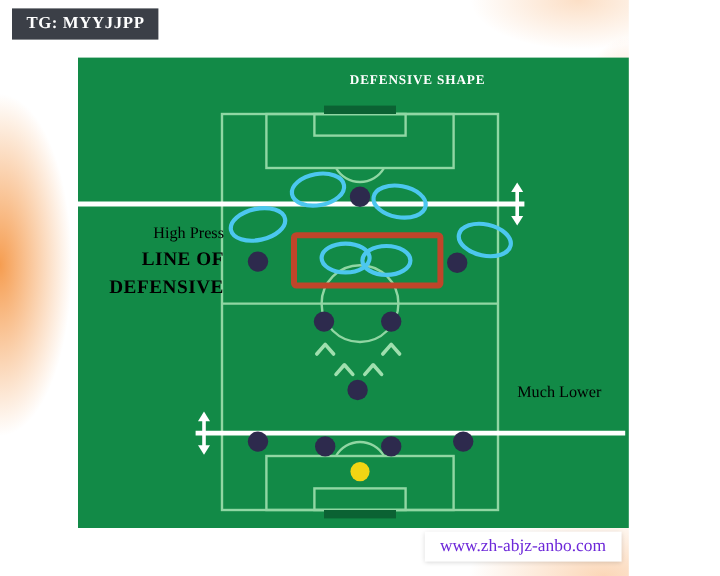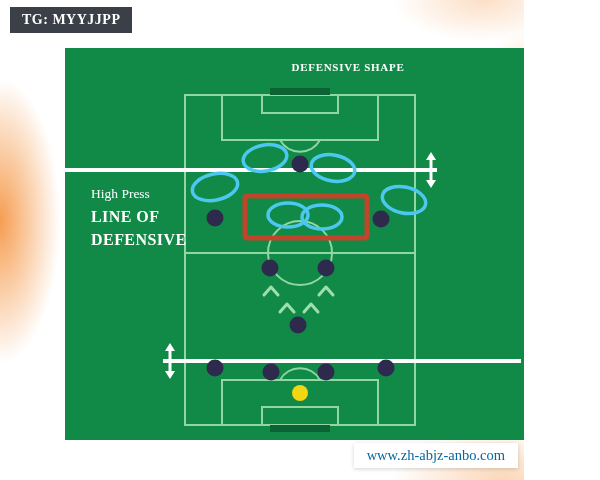--- a/index.html
+++ b/index.html
@@ -27,28 +27,28 @@
   .board {
     position:absolute; left:65px; top:48px; width:470px; height:392px;
     background:#128a47;
   }
   .board-title {
     position:absolute; top:13px; left:0; width:100%;
     text-align:center; color:#fff;
     font-size:11px; font-weight:700; letter-spacing:.7px;margin-left:48px;
   }
   svg.pitch { position:absolute; left:0; top:0; width:100%; height:100%; display:block; }
-  .line-label { position:absolute; color:#ffffff; }
+  .line-label { position:absolute; color:#000000;text-align:right; }
   .line-label .primary { font-size:13.5px; margin-bottom:3px; }
   .line-label .caps { font-size:16px; font-weight:700; letter-spacing:.45px; line-height:1.45; }
   .label-engagement { left:26px; top:138px; }
   .label-defensive  { left:366px; top:271px; }
   .watermark {
     position:absolute; right:6px; bottom:12px;
-    background:#ffffff; color:#0369a1;
+    background:#ffffff; color:#6d28d9;
     font-size:14.5px; padding:4px 13px;
     box-shadow:0 1px 4px rgba(0,0,0,.18);
   }
 </style>
 </head>
 <body>
 
 <div class="stage">
 
   <div class="badge">TG: MYYJJPP</div>
@@ -105,18 +105,19 @@
 
     <div class="line-label label-engagement">
       <div class="primary">High Press</div>
       <div class="caps">
         <span>LINE OF</span><br>
         <span>DEFENSIVE</span>
       </div>
     </div>
 
     <div class="line-label label-defensive">
+      <div class="primary">Much Lower</div>
     </div>
   </div>
 
   <div class="watermark">www.zh-abjz-anbo.com</div>
 
 </div>
 
 </body></html>

